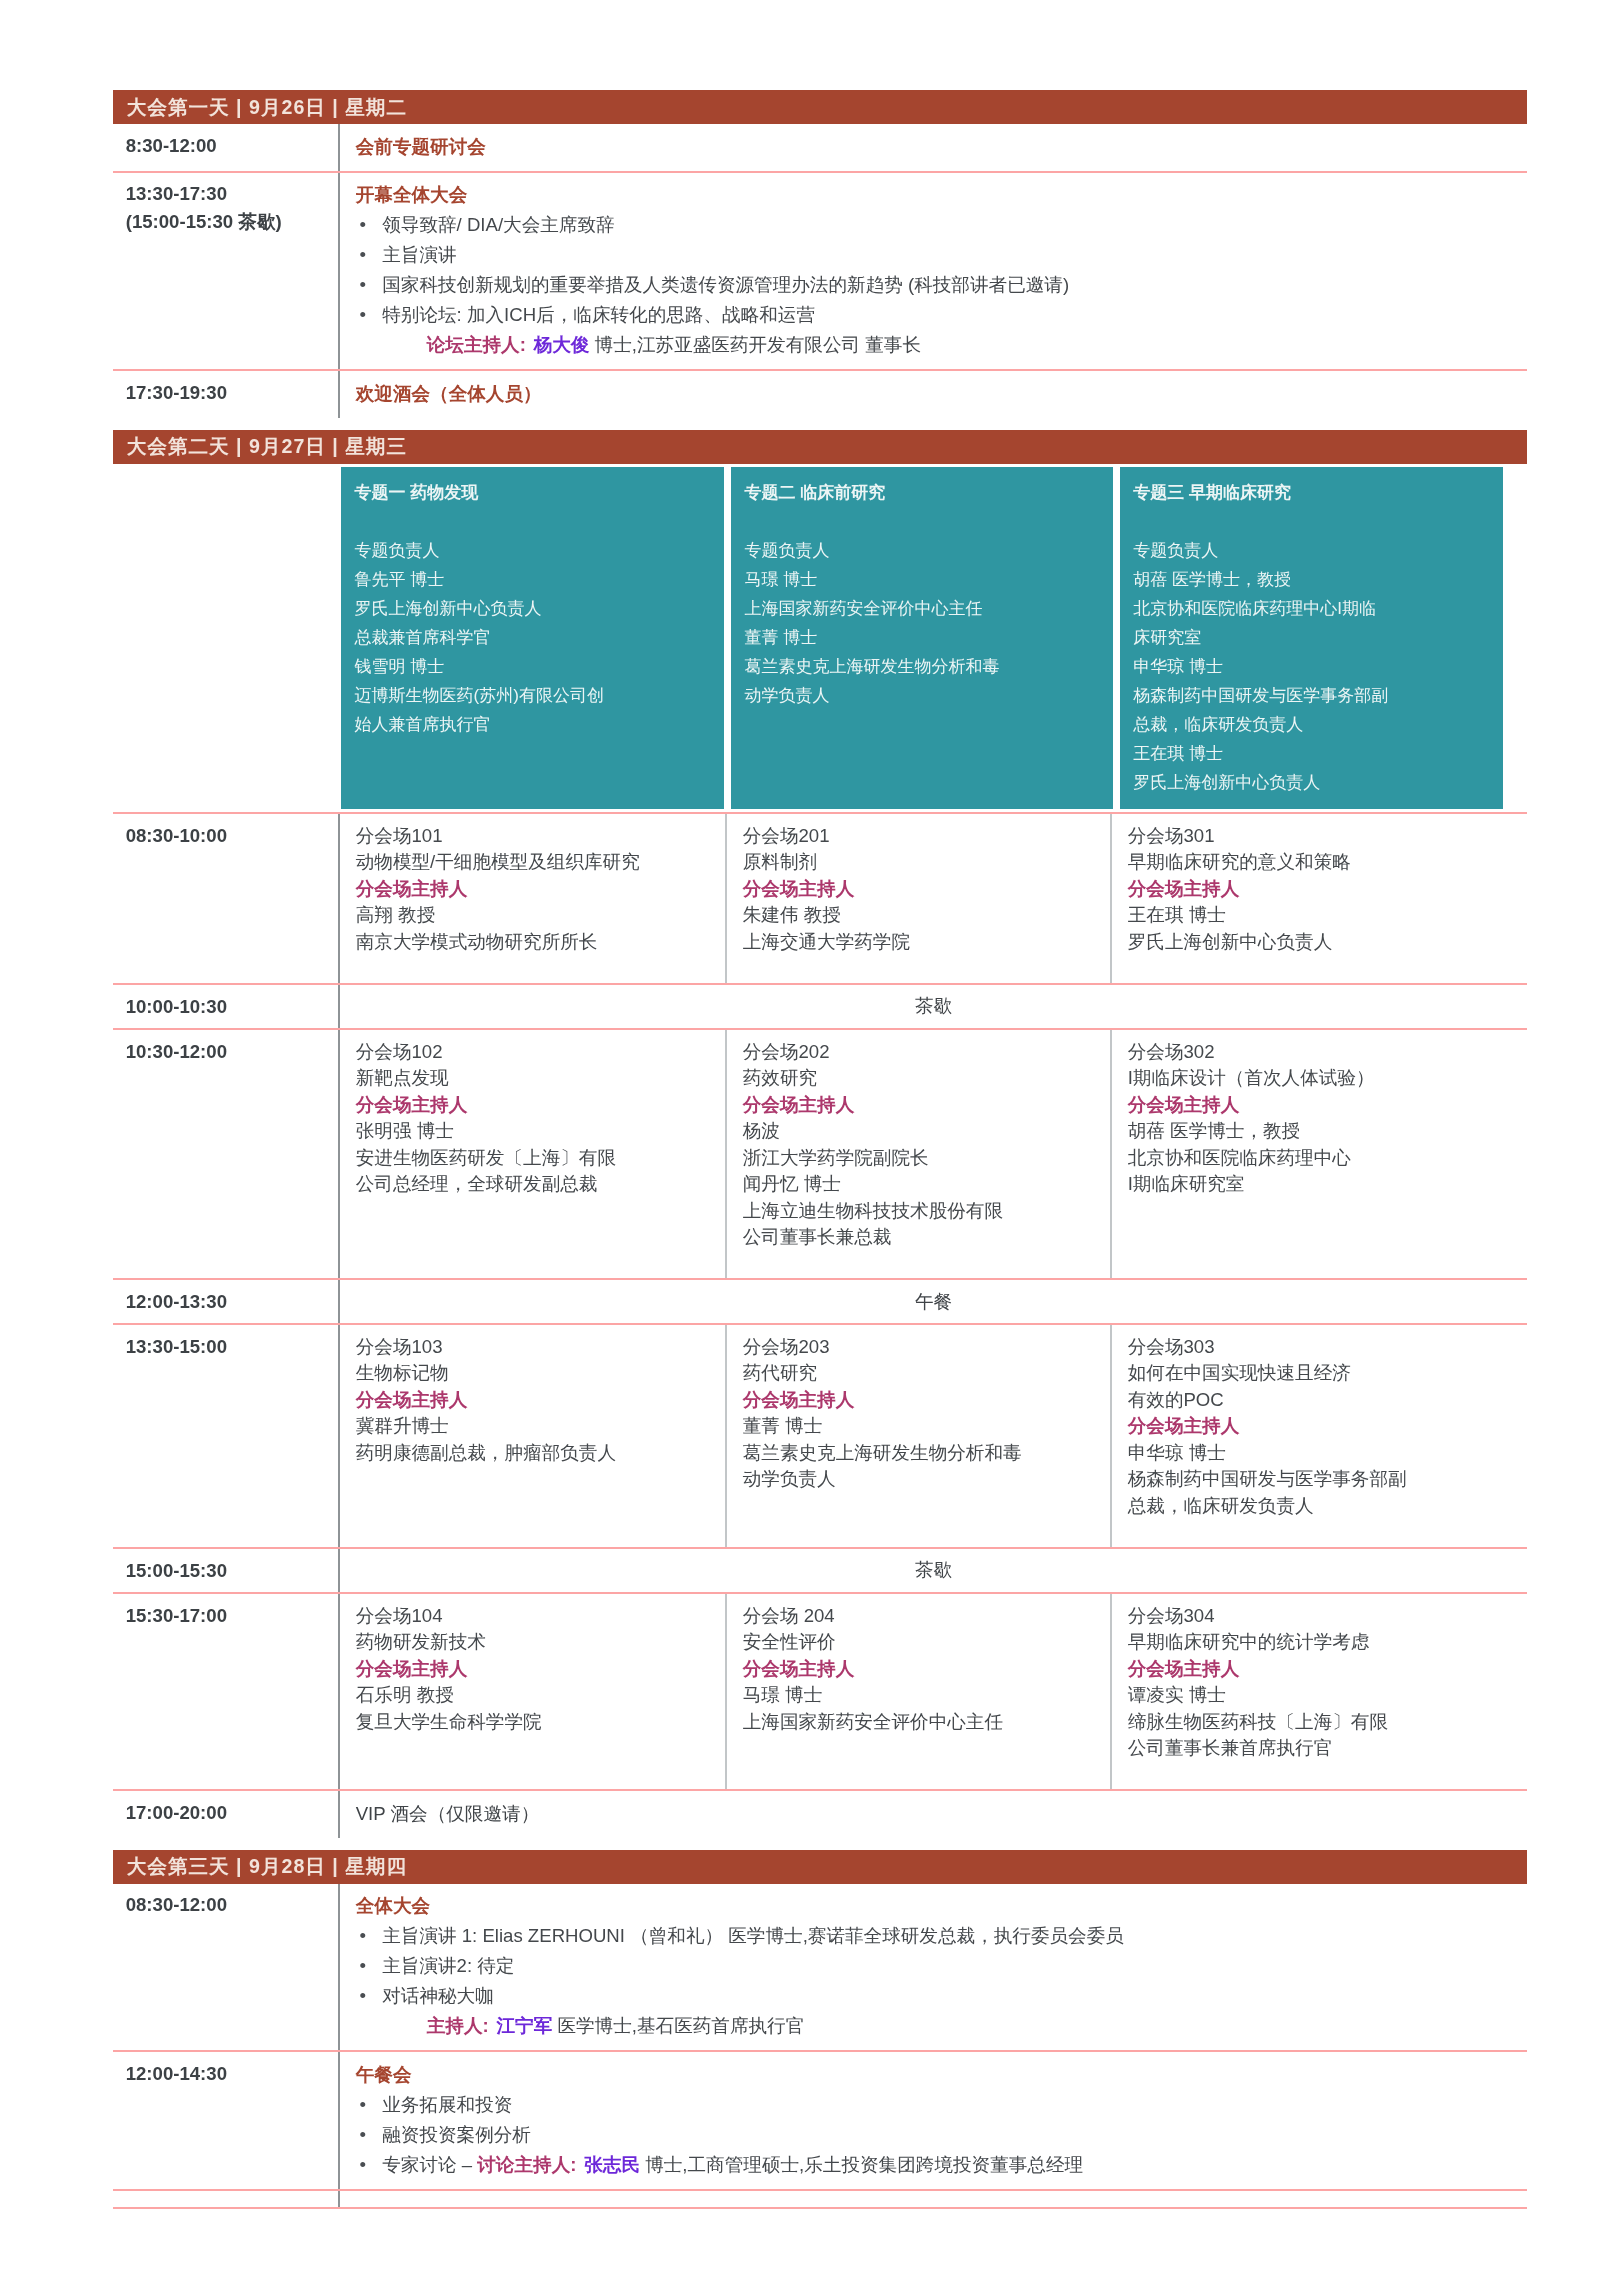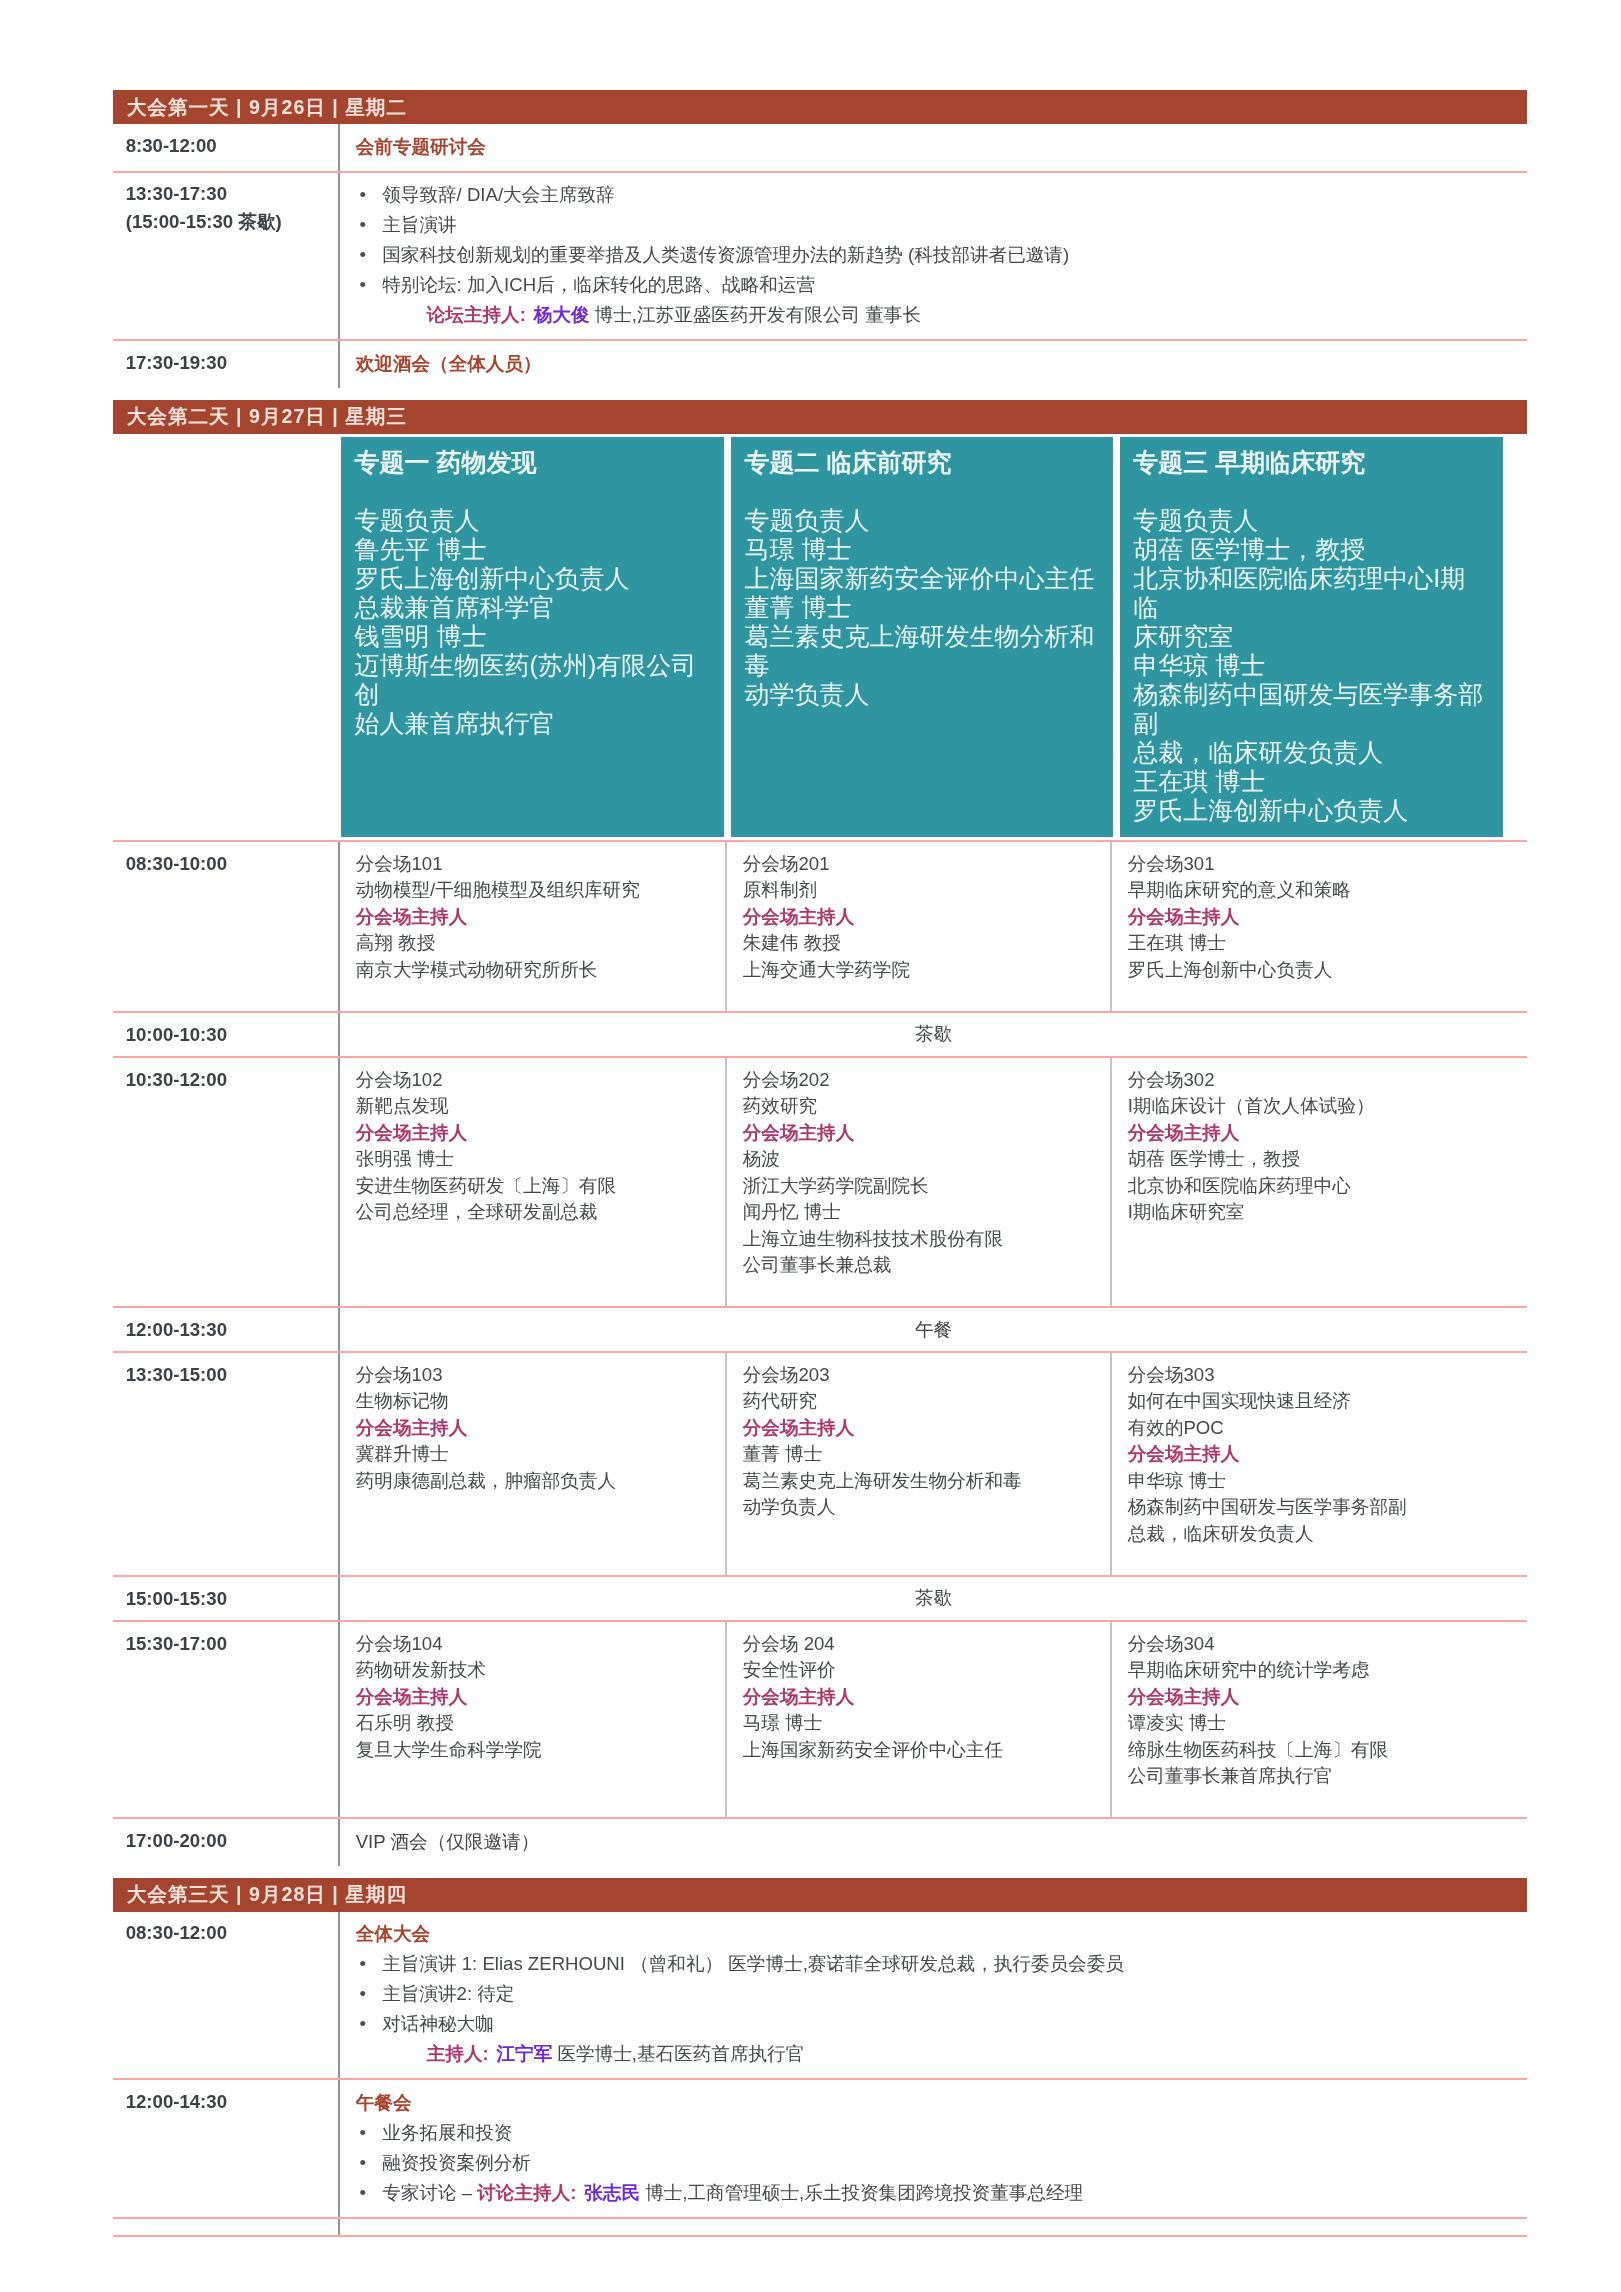--- a/index.html
+++ b/index.html
@@ -34,21 +34,21 @@
   .bold { font-weight:700; color:#6d28d9; margin-left:7.8px; }
 
   
   .row-break { min-height:45px; }
   .content-cell.center { display:flex; align-items:center; justify-content:center; padding:7.8px; }
   .break-text { font-size:18.6px; color:#3F4347; }
 
   
   .row-topics .content-cell { border-left:none; padding:2.9px 0 2.9px 2.9px; display:flex; gap:6.9px; }
   .topic-box { background:#2F96A1; color:#ECF5F5; min-height:337px; padding:11.8px 13.7px;
-               font-size:25px; line-height:29px; }
+               font-size:17px; line-height:29px; }
   .topic-box:nth-child(1){ width:383px; }
   .topic-box:nth-child(2){ width:382px; }
   .topic-box:nth-child(3){ width:383px; }
   .topic-title { font-weight:600; margin-bottom:29px; }
 
   
   .row-sessions .content-cell { padding:0; display:flex; align-items:stretch; }
   .s-col { flex:0 0 385px; width:385px; padding:8.8px 13.7px 27.4px 15.7px; font-size:18.6px;
            line-height:26.5px; color:#44484C; }
   .s-col + .s-col { border-left:2px solid #C2C6C8; }
@@ -70,20 +70,21 @@
         <div class="content-cell">
           <div class="row-title red">会前专题研讨会</div>
         </div>
       </div>
       <div class="row row-bullets">
         <div class="time-cell">
           <div class="time">13:30-17:30</div>
           <div class="time">(15:00-15:30 茶歇)</div>
         </div>
         <div class="content-cell">
+          <div class="row-title red">开幕全体大会</div>
           <div class="line">
             <span class="marker">•</span>
             <span class="lbody"><span>领导致辞/ DIA/大会主席致辞</span></span>
           </div>
           <div class="line">
             <span class="marker">•</span>
             <span class="lbody"><span>主旨演讲</span></span>
           </div>
           <div class="line">
             <span class="marker">•</span>

